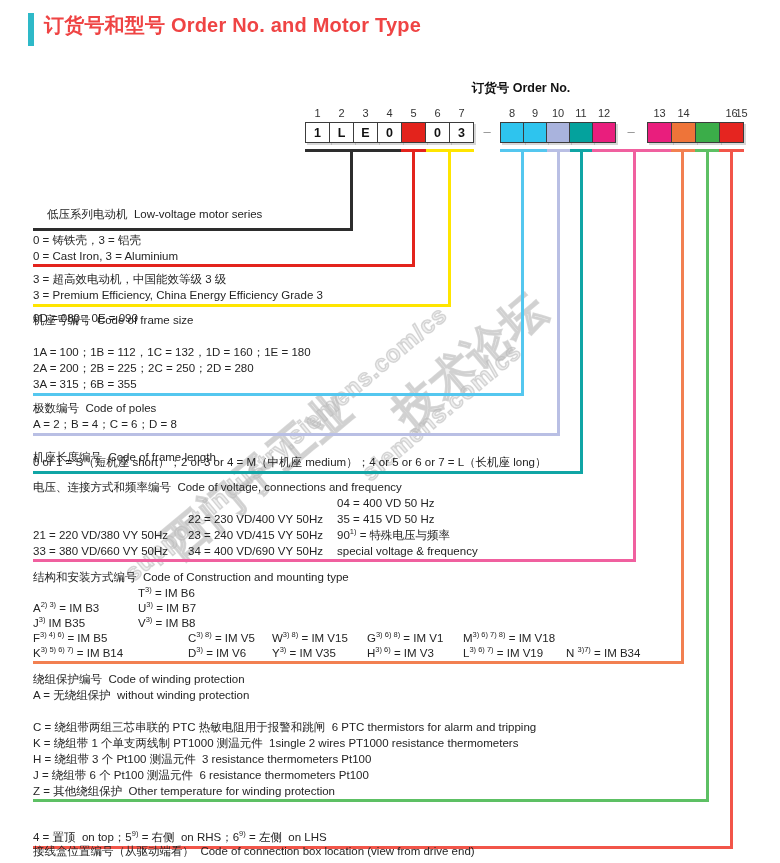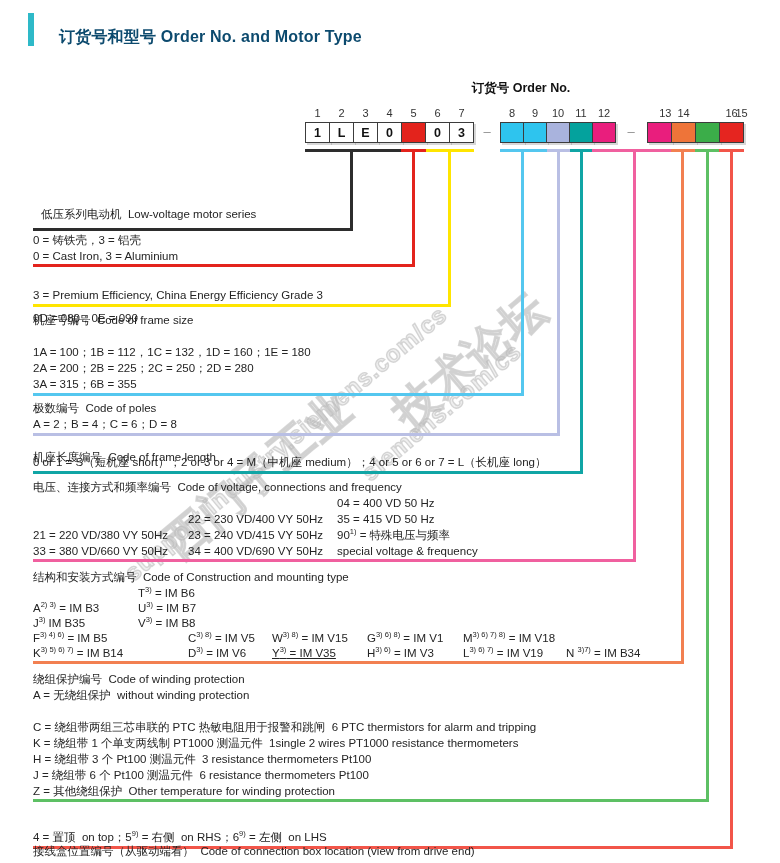--- a/index.html
+++ b/index.html
@@ -3,21 +3,21 @@
 <meta charset="utf-8">
 <style>
   html,body{margin:0;padding:0}
   body{
     width:780px;height:863px;background:#ffffff;
     font-family:"Liberation Sans","DejaVu Sans",sans-serif;
     color:#242424;position:relative;overflow:hidden;
   }
   .page{position:absolute;left:0;top:0;width:780px;height:863px;overflow:hidden}
   .accentbar{position:absolute;left:28px;top:13px;width:6px;height:33px;background:#2eb9c8}
-  .pagetitle{position:absolute;left:43px;top:11px;margin:16px;font-size:16px;font-weight:700;color:#0c4a6e;letter-spacing:.2px;white-space:nowrap}
+  .pagetitle{position:absolute;left:43px;top:11px;margin:1px;font-size:20px;font-weight:700;color:#ef4444;letter-spacing:.2px;white-space:nowrap}
   .order-label{position:absolute;left:415px;top:80px;width:212px;text-align:center;font-size:12.5px;font-weight:700;color:#111;white-space:nowrap}
   #layer{position:absolute;left:0;top:0;width:780px;height:863px}
   .num{position:absolute;width:24px;font-size:11px;line-height:14px;color:#333;text-align:center;z-index:2}
   .obox{position:absolute;border:1px solid #3c3c3c;box-sizing:border-box;background:#fff;
         display:flex;align-items:center;justify-content:center;
         font-weight:700;font-size:12.5px;color:#111;
         box-shadow:2px 2px 0 rgba(110,110,110,.28);z-index:2}
   .dash{position:absolute;font-size:13px;color:#8f8f8f;z-index:2;line-height:12px}
   .seg{position:absolute;height:3px;z-index:2}
   .cline{position:absolute;z-index:2}
@@ -74,47 +74,48 @@
       <div class="num" style="left: 500px; top: 106px;">8</div>
       <div class="obox" style="background: rgb(46, 196, 238); left: 500px; top: 122px; width: 24px; height: 21px;"></div>
       <div class="num" style="left: 523px; top: 106px;">9</div>
       <div class="obox" style="background: rgb(46, 196, 238); left: 523px; top: 122px; width: 24px; height: 21px;"></div>
       <div class="num" style="left: 546px; top: 106px;">10</div>
       <div class="obox" style="background: rgb(169, 179, 221); left: 546px; top: 122px; width: 24px; height: 21px;"></div>
       <div class="num" style="left: 569px; top: 106px;">11</div>
       <div class="obox" style="background: rgb(4, 162, 157); left: 569px; top: 122px; width: 24px; height: 21px;"></div>
       <div class="num" style="left: 592px; top: 106px;">12</div>
       <div class="obox" style="background: rgb(233, 30, 125); left: 592px; top: 122px; width: 24px; height: 21px;"></div>
-      <div class="num" style="left: 647.5px; top: 106px; text-align: right;">13</div>
+      <div class="num" style="left: 647.5px; top: 106px;">13</div>
       <div class="obox" style="background: rgb(233, 30, 125); left: 647px; top: 122px; width: 25px; height: 21px;"></div>
       <div class="num" style="left: 671.5px; top: 106px;">14</div>
       <div class="obox" style="background: rgb(238, 116, 57); left: 671px; top: 122px; width: 25px; height: 21px;"></div>
       <div class="num" style="left: 695.5px; top: 106px; margin-left: 34px;">15</div>
       <div class="obox" style="background: rgb(59, 173, 73); left: 695px; top: 122px; width: 25px; height: 21px;"></div>
       <div class="num" style="left: 719.5px; top: 106px;">16</div>
       <div class="obox" style="background: rgb(229, 37, 32); left: 719px; top: 122px; width: 25px; height: 21px;"></div>
       <div class="dash" style="left: 480px; top: 126px; width: 14px; text-align: center;">–</div>
       <div class="dash" style="left: 624px; top: 126px; width: 14px; text-align: center;">–</div>
       <div class="seg" style="left: 305px; top: 149px; width: 96px; height: 3px; background: rgb(45, 45, 45);"></div>
       <div class="seg" style="left: 401px; top: 149px; width: 25px; height: 3px; background: rgb(227, 35, 28);"></div>
       <div class="seg" style="left: 426px; top: 149px; width: 48px; height: 3px; background: rgb(255, 229, 0);"></div>
       <div class="seg" style="left: 500px; top: 149px; width: 47px; height: 3px; background: rgb(84, 199, 239);"></div>
       <div class="seg" style="left: 547px; top: 149px; width: 23px; height: 3px; background: rgb(185, 191, 228);"></div>
       <div class="seg" style="left: 570px; top: 149px; width: 22px; height: 3px; background: rgb(16, 165, 165);"></div>
       <div class="seg" style="left: 592px; top: 149px; width: 79px; height: 3px; background: rgb(240, 96, 159);"></div>
       <div class="seg" style="left: 671px; top: 149px; width: 24px; height: 3px; background: rgb(242, 128, 81);"></div>
       <div class="seg" style="left: 695px; top: 149px; width: 24px; height: 3px; background: rgb(93, 192, 100);"></div>
       <div class="seg" style="left: 719px; top: 149px; width: 25px; height: 3px; background: rgb(242, 85, 73);"></div>
-      <div class="tline" style="left: 41px; top: 207px; text-align: right;">低压系列电动机  Low-voltage motor series</div>
+      <div class="tline" style="left: 47px; top: 207px; text-align: right;">低压系列电动机  Low-voltage motor series</div>
       <div class="cline" style="left: 33px; top: 228px; width: 320px; height: 3px; background: rgb(45, 45, 45);"></div>
       <div class="cline" style="left: 350px; top: 152px; width: 3px; height: 79px; background: rgb(45, 45, 45);"></div>
       <div class="tline" style="left: 33px; top: 233px;">0 = 铸铁壳，3 = 铝壳</div>
       <div class="tline" style="left: 33px; top: 249px;">0 = Cast Iron, 3 = Aluminium</div>
       <div class="cline" style="left: 33px; top: 264px; width: 382px; height: 3px; background: rgb(227, 35, 28);"></div>
       <div class="cline" style="left: 412px; top: 152px; width: 3px; height: 115px; background: rgb(227, 35, 28);"></div>
+      <div class="tline" style="left: 33px; top: 272px;">3 = 超高效电动机，中国能效等级 3 级</div>
       <div class="tline" style="left: 33px; top: 288px;">3 = Premium Efficiency, China Energy Efficiency Grade 3</div>
       <div class="cline" style="left: 33px; top: 304px; width: 418px; height: 3px; background: rgb(255, 229, 0);"></div>
       <div class="cline" style="left: 448px; top: 152px; width: 3px; height: 155px; background: rgb(255, 229, 0);"></div>
       <div class="tline" style="left: 33px; top: 313px;">机座号编号  Code of frame size</div>
       <div class="tline" style="left: 33px; top: 311px;">0D = 080；0E = 090</div>
       <div class="tline" style="left: 33px; top: 345px;">1A = 100；1B = 112，1C = 132，1D = 160；1E = 180</div>
       <div class="tline" style="left: 33px; top: 361px;">2A = 200；2B = 225；2C = 250；2D = 280</div>
       <div class="tline" style="left: 33px; top: 377px;">3A = 315；6B = 355</div>
       <div class="cline" style="left: 33px; top: 393px; width: 491px; height: 3px; background: rgb(84, 199, 239);"></div>
       <div class="cline" style="left: 521px; top: 152px; width: 3px; height: 244px; background: rgb(84, 199, 239);"></div>
@@ -144,21 +145,21 @@
       <div class="tline" style="left: 138px; top: 601px;">U<sup>3)</sup> = IM B7</div>
       <div class="tline" style="left: 33px; top: 616px;">J<sup>3)</sup> IM B35</div>
       <div class="tline" style="left: 138px; top: 616px;">V<sup>3)</sup> = IM B8</div>
       <div class="tline" style="left: 33px; top: 631px;">F<sup>3) 4) 6)</sup> = IM B5</div>
       <div class="tline" style="left: 188px; top: 631px;">C<sup>3) 8)</sup> = IM V5</div>
       <div class="tline" style="left: 272px; top: 631px;">W<sup>3) 8)</sup> = IM V15</div>
       <div class="tline" style="left: 367px; top: 631px;">G<sup>3) 6) 8)</sup> = IM V1</div>
       <div class="tline" style="left: 463px; top: 631px;">M<sup>3) 6) 7) 8)</sup> = IM V18</div>
       <div class="tline" style="left: 33px; top: 646px;">K<sup>3) 5) 6) 7)</sup> = IM B14</div>
       <div class="tline" style="left: 188px; top: 646px;">D<sup>3)</sup> = IM V6</div>
-      <div class="tline" style="left: 272px; top: 646px; text-decoration: underline;">Y<sup>3)</sup> = IM V35</div>
+      <div class="tline" style="left: 272px; top: 646px;">Y<sup>3)</sup> = IM V35</div>
       <div class="tline" style="left: 367px; top: 646px;">H<sup>3) 6)</sup> = IM V3</div>
       <div class="tline" style="left: 463px; top: 646px;">L<sup>3) 6) 7)</sup> = IM V19</div>
       <div class="tline" style="left: 566px; top: 646px;">N <sup>3)7)</sup> = IM B34</div>
       <div class="cline" style="left: 33px; top: 661px; width: 651px; height: 3px; background: rgb(242, 128, 81);"></div>
       <div class="cline" style="left: 681px; top: 152px; width: 3px; height: 512px; background: rgb(242, 128, 81);"></div>
       <div class="tline" style="left: 33px; top: 672px;">绕组保护编号  Code of winding protection</div>
       <div class="tline" style="left: 33px; top: 688px;">A = 无绕组保护  without winding protection</div>
       <div class="tline" style="left: 33px; top: 720px;">C = 绕组带两组三芯串联的 PTC 热敏电阻用于报警和跳闸  6 PTC thermistors for alarm and tripping</div>
       <div class="tline" style="left: 33px; top: 736px;">K = 绕组带 1 个单支两线制 PT1000 测温元件  1single 2 wires PT1000 resistance thermometers</div>
       <div class="tline" style="left: 33px; top: 752px;">H = 绕组带 3 个 Pt100 测温元件  3 resistance thermometers Pt100</div>

